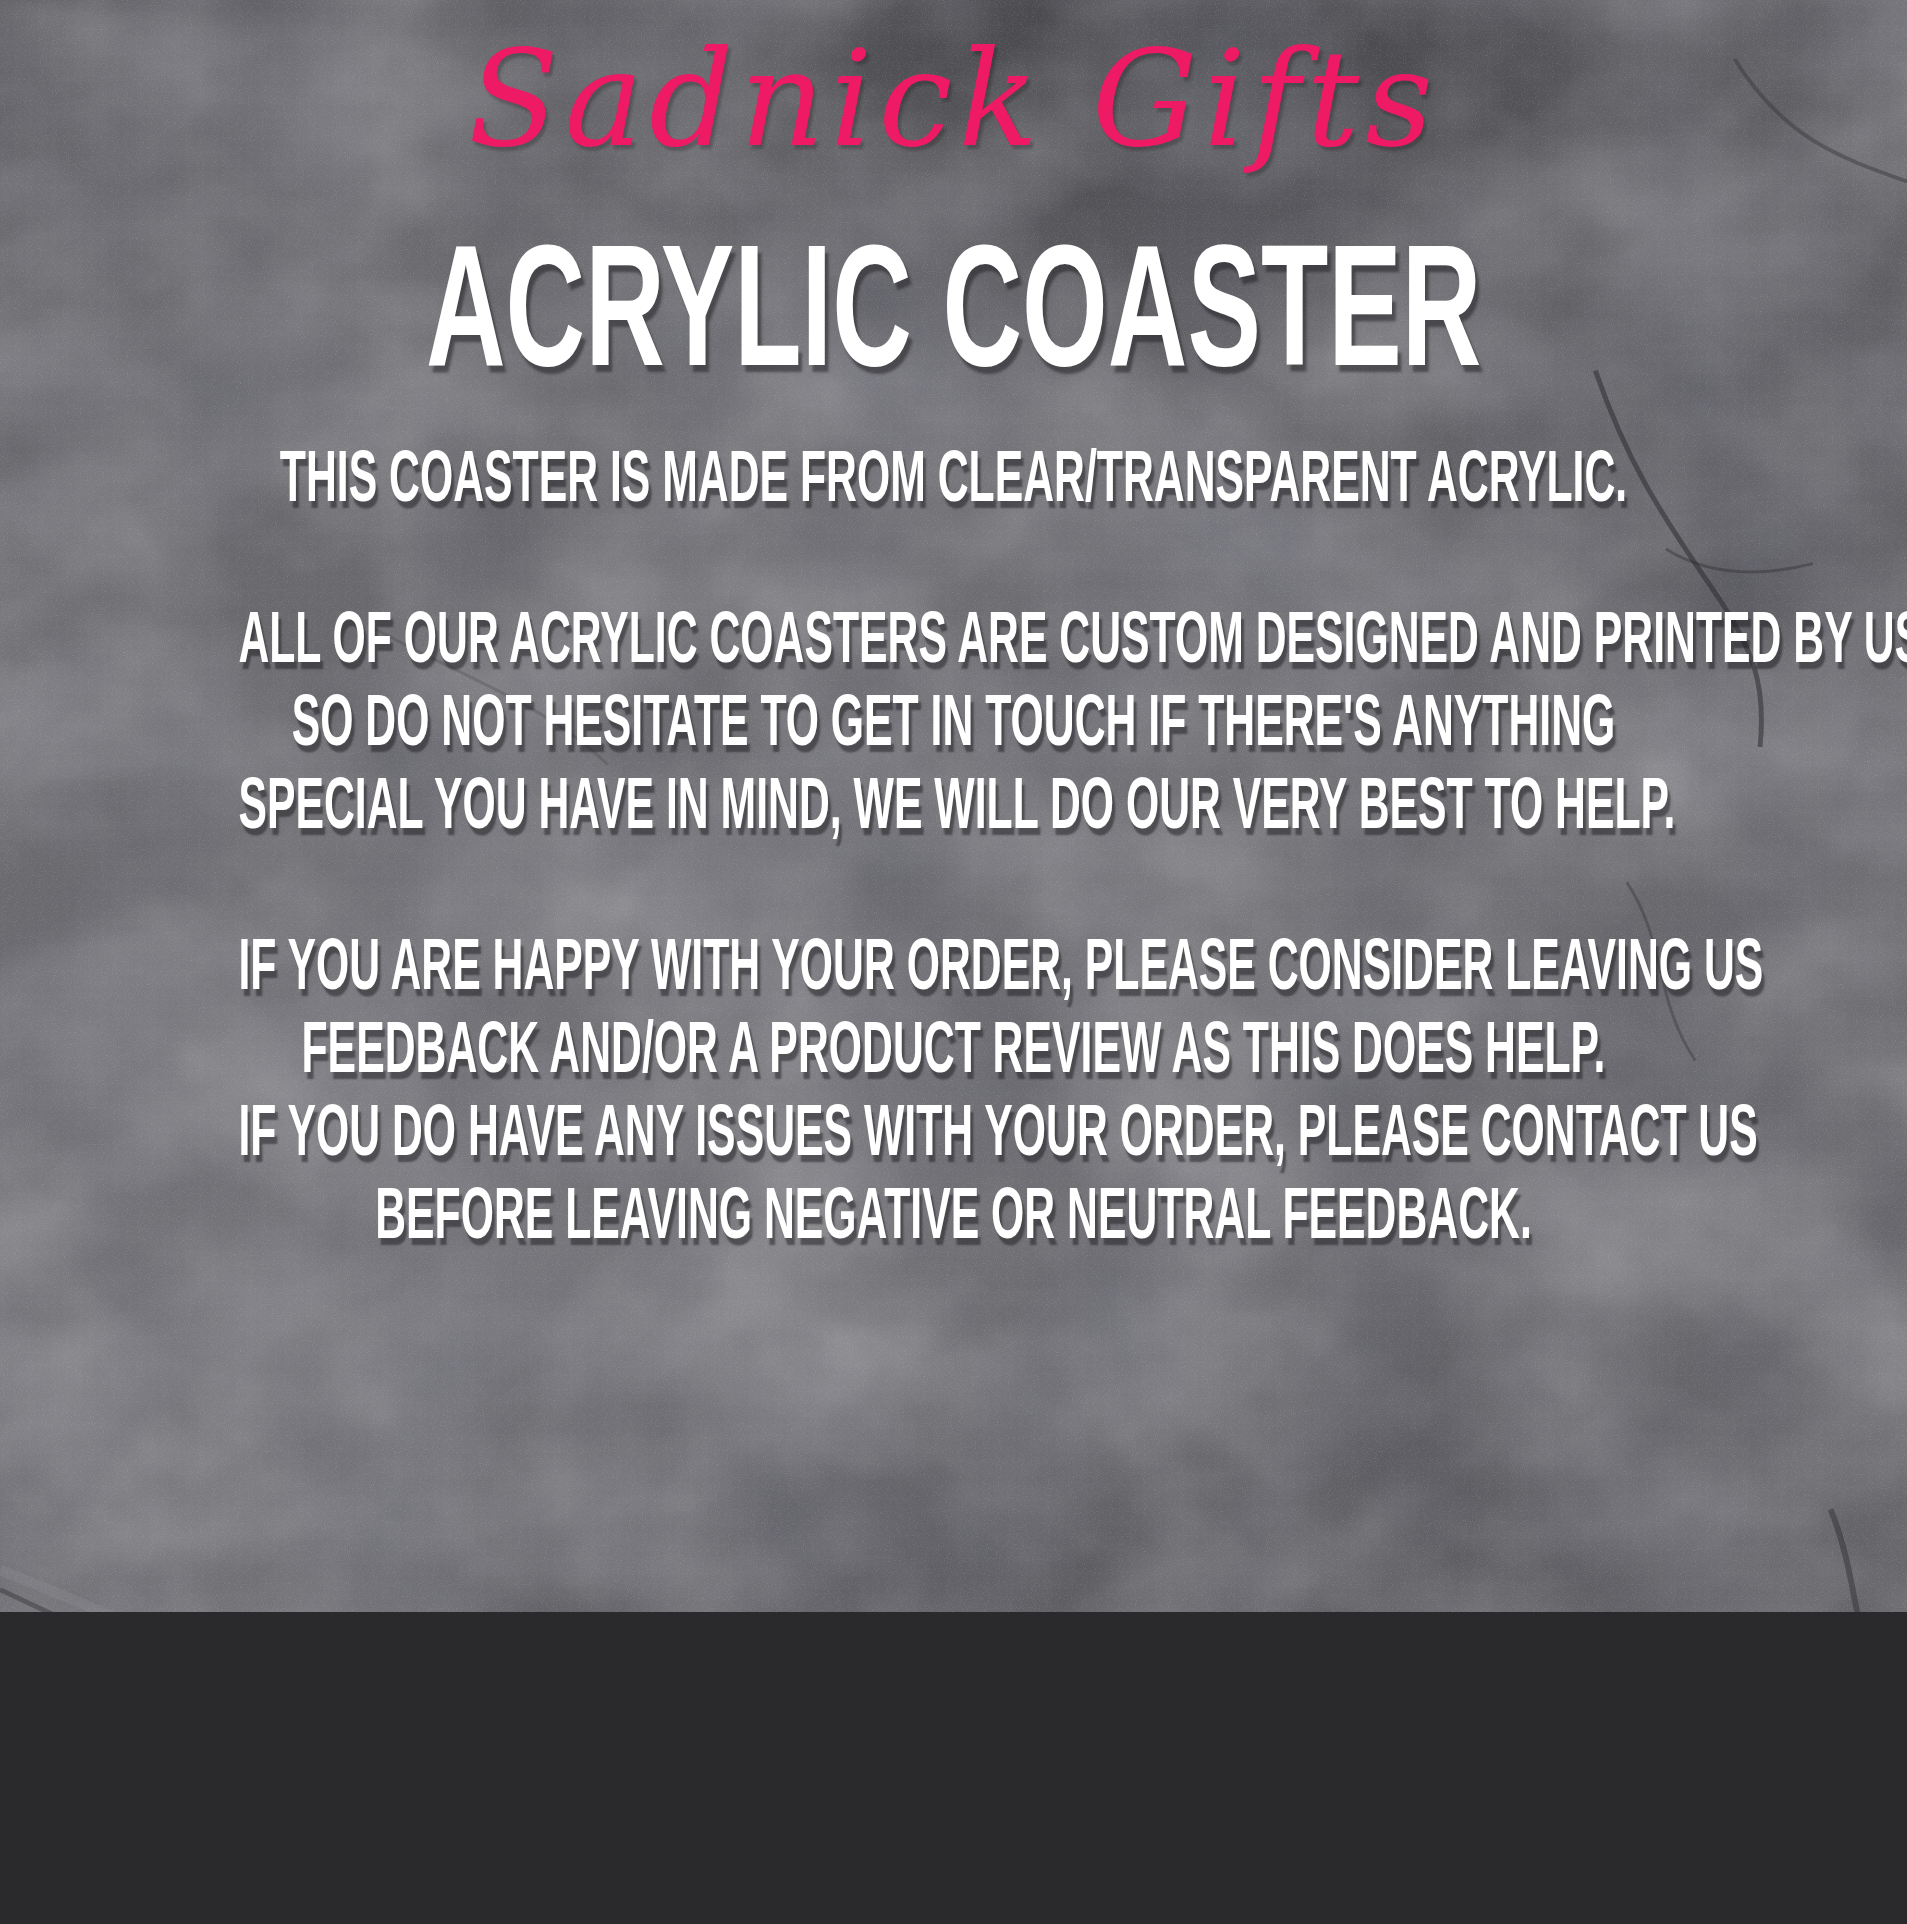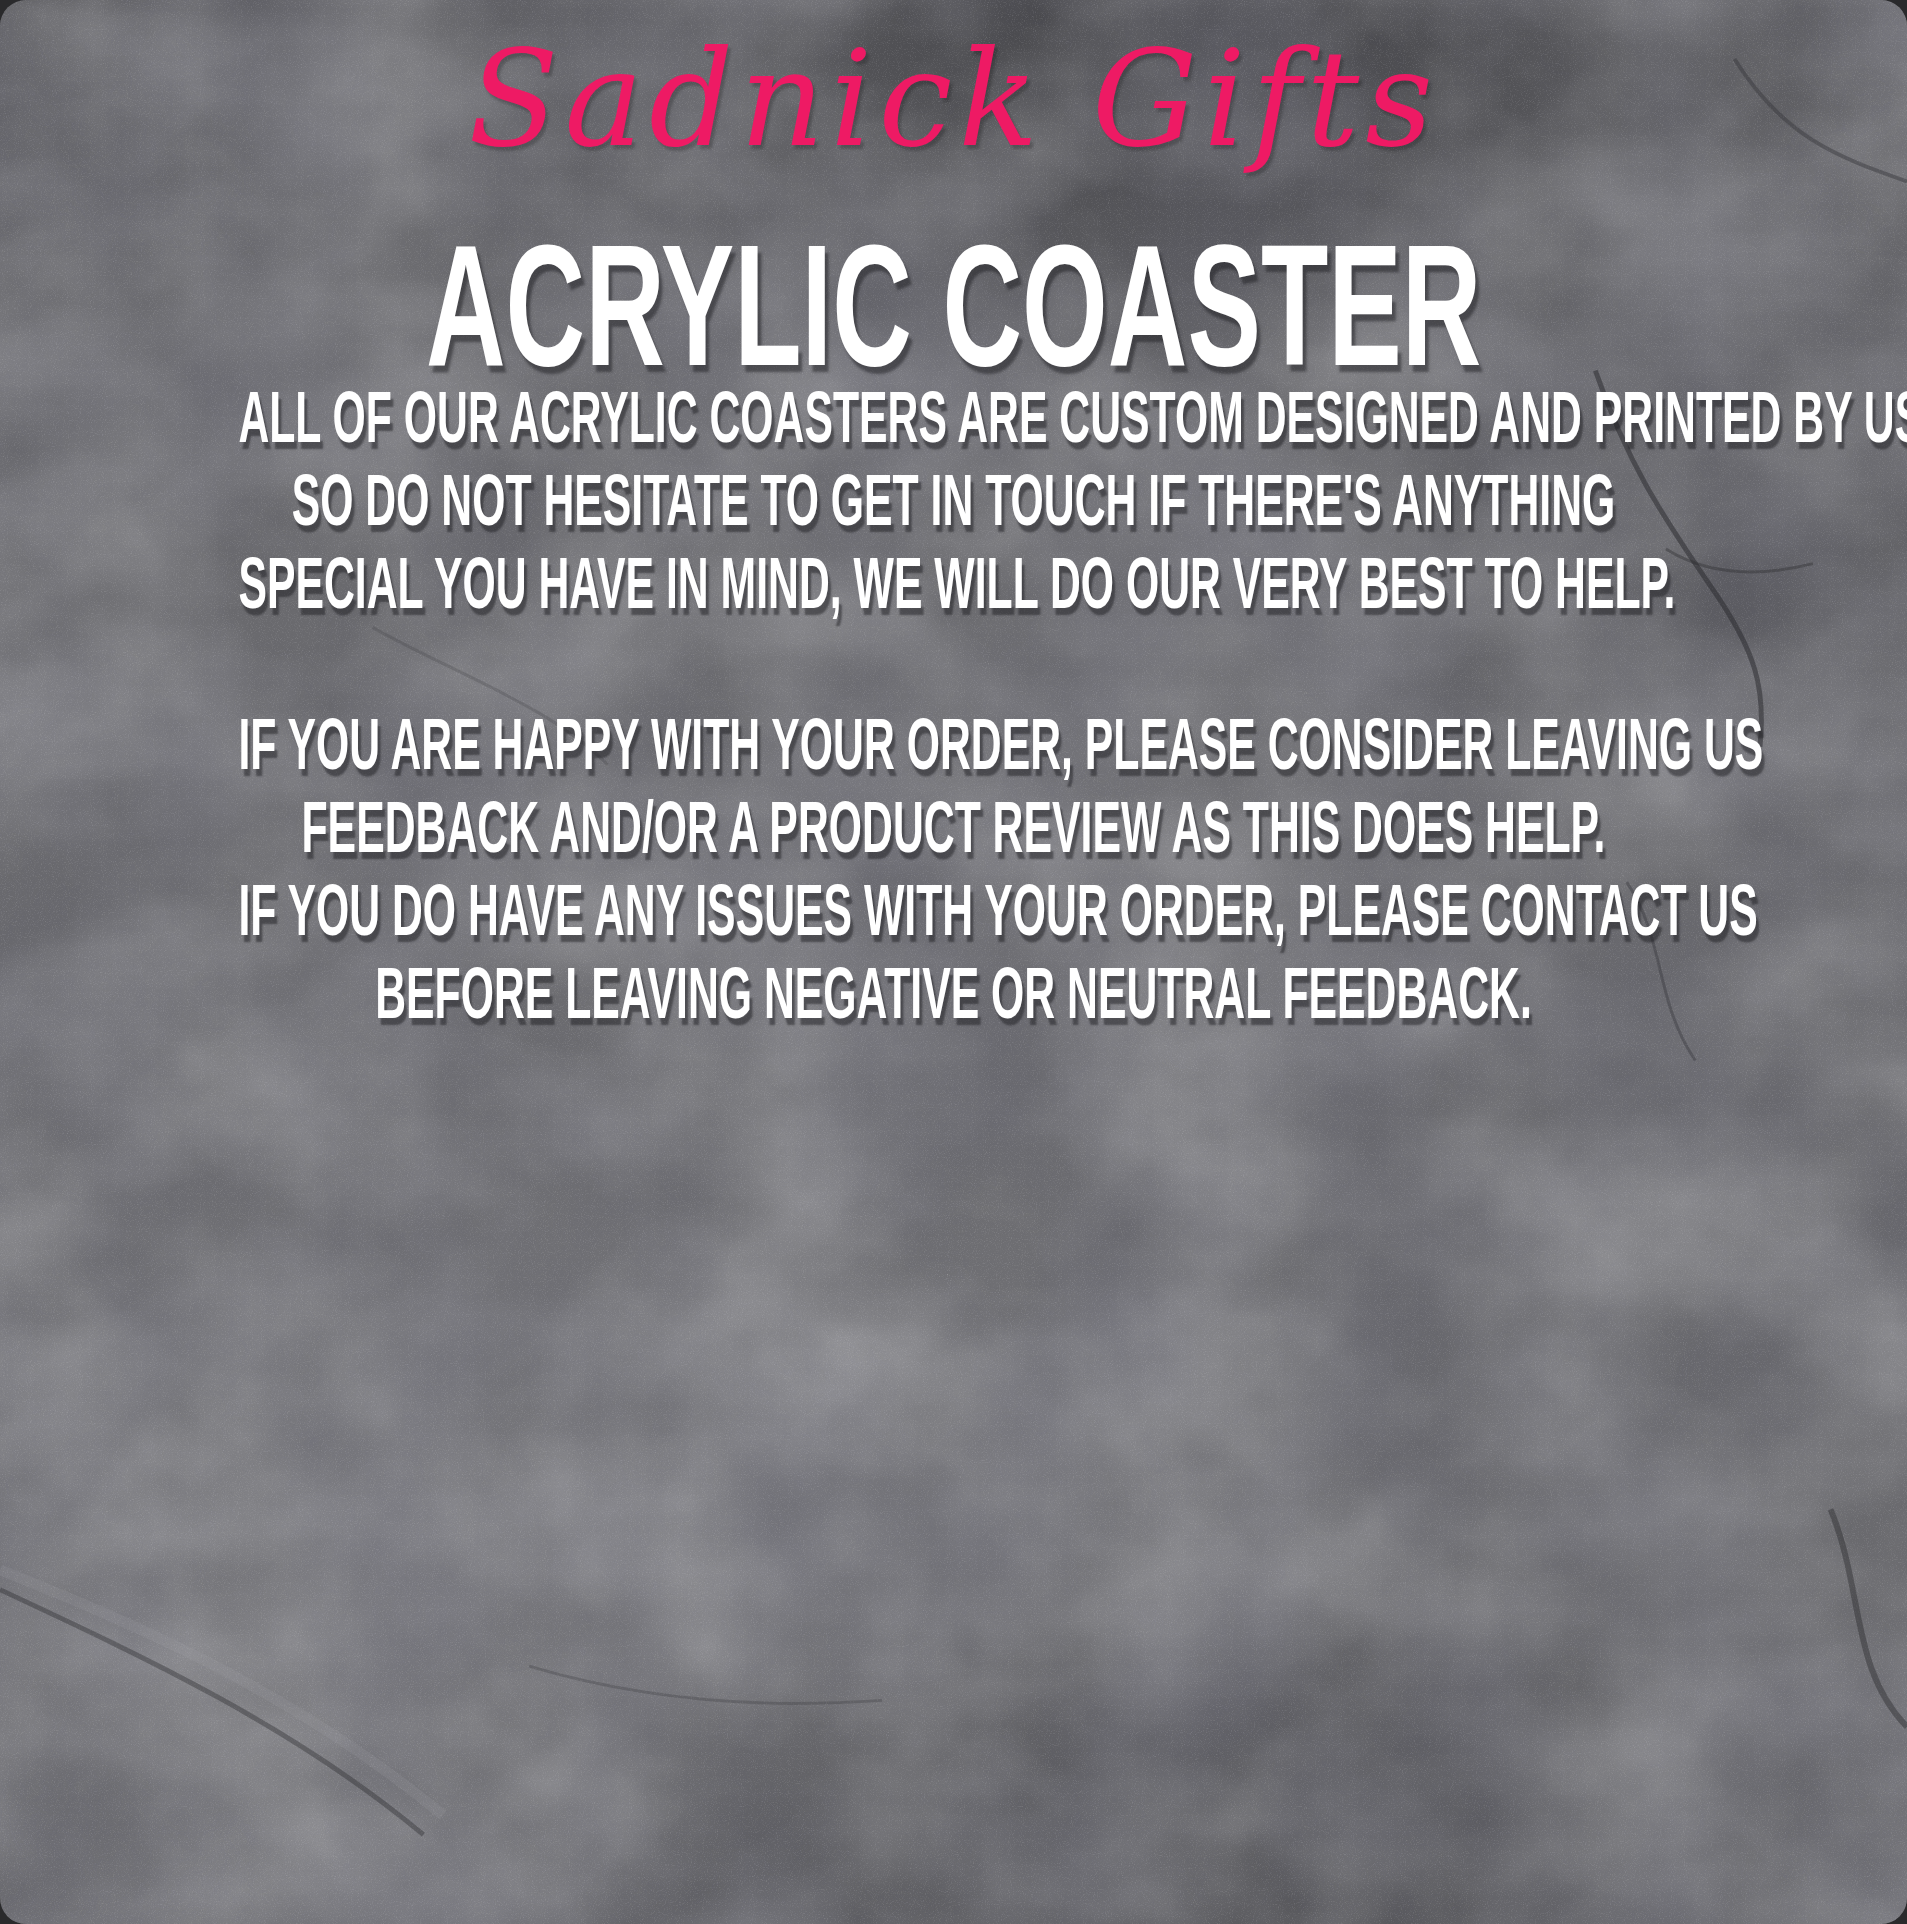--- a/index.html
+++ b/index.html
@@ -1,29 +1,28 @@
 <!DOCTYPE html>
 <html><head>
 <meta charset="utf-8">
 <style>
   html,body{margin:0;padding:0;background:#2a2a2c;}
   .poster{
     position:relative;
-    width:1907px;height:1924px;
+    width:1907px;height:1612px;
     overflow:hidden;
     background:
       radial-gradient(ellipse 1274px 608px at 62% 2%, rgba(12,12,16,0.42), transparent 65%),
       radial-gradient(ellipse 784px 470px at 0% 0%, rgba(22,22,26,0.28), transparent 70%),
       radial-gradient(ellipse 882px 510px at 100% 30%, rgba(18,18,22,0.26), transparent 70%),
       radial-gradient(ellipse 1470px 745px at 26% 80%, rgba(178,178,184,0.22), transparent 70%),
       radial-gradient(ellipse 980px 510px at 52% 46%, rgba(150,150,156,0.16), transparent 70%),
       radial-gradient(ellipse 1274px 549px at 58% 101%, rgba(10,10,14,0.34), transparent 72%),
       #6a6a6e;
     font-family:"Liberation Sans","DejaVu Sans",sans-serif;
-    border-radius:26px;
   }
   .texture{position:absolute;inset:0;display:block;}
   .content{
     position:absolute;inset:0;
     display:flex;flex-direction:column;align-items:center;
     text-align:center;
   }
   .brand{
     margin-top:17.6px;
     line-height:162px;
@@ -108,20 +107,23 @@
       <path d="M380 640 C470 690 560 720 620 780" stroke="#3a3a3f" stroke-width="3" opacity="0.25"></path>
     </g>
   </svg>
 
   <div class="content">
 
     <div class="brand">Sadnick Gifts</div>
 
     <h1 class="title">ACRYLIC COASTER</h1>
 
+    <div class="para para-first">
+      <div class="line">THIS COASTER IS MADE FROM CLEAR/TRANSPARENT ACRYLIC.</div>
+    </div>
 
 
 
     <div class="para">
       <div class="line">ALL OF OUR ACRYLIC COASTERS ARE CUSTOM DESIGNED AND PRINTED BY US,</div>
       <div class="line">SO DO NOT HESITATE TO GET IN TOUCH IF THERE'S ANYTHING</div>
       <div class="line">SPECIAL YOU HAVE IN MIND, WE WILL DO OUR VERY BEST TO HELP.</div>
     </div>
 
     <div class="para">

